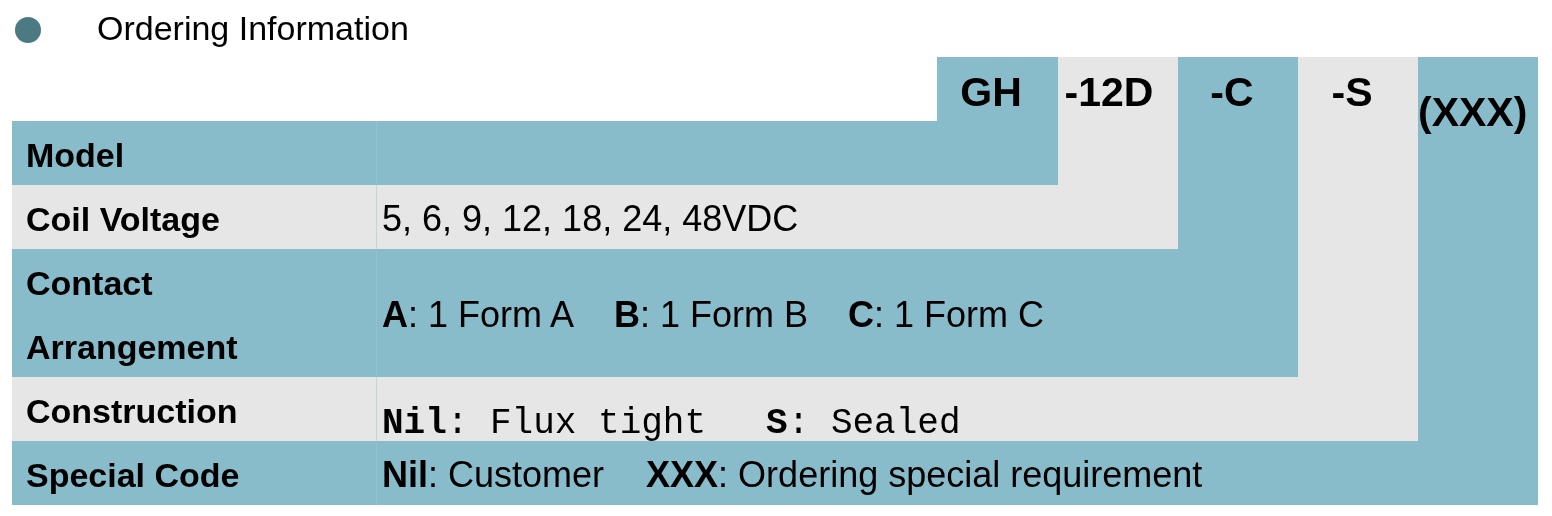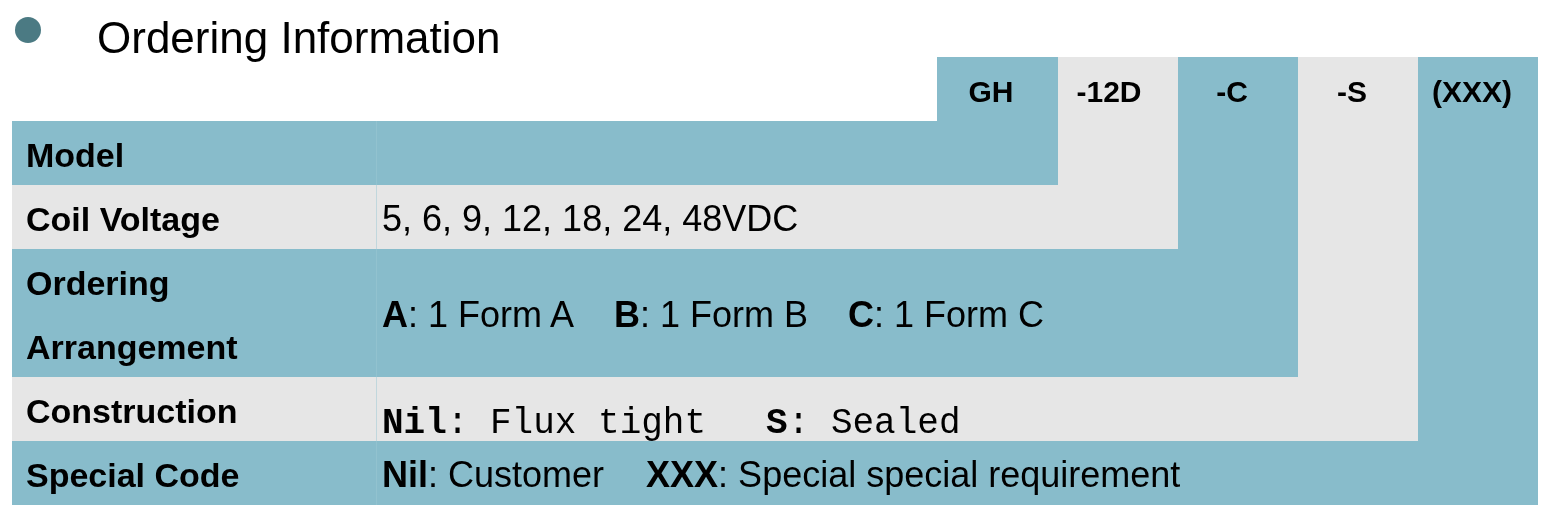--- a/index.html
+++ b/index.html
@@ -1,25 +1,25 @@
 <!DOCTYPE html>
 <html><head>
 <meta charset="utf-8">
 <style>
   html,body{margin:0;padding:0;background:#fff;}
   body{width:1552px;height:516px;position:relative;overflow:hidden;font-family:"Liberation Sans",sans-serif;color:#000;}
   .bullet{position:absolute;left:15px;top:17px;width:26px;height:26px;border-radius:50%;background:#4b7a83;}
-  .title{position:absolute;left:97px;top:12px;font-size:44px;line-height:52px;}
+  .title{position:absolute;left:97px;top:2px;font-size:34px;line-height:52px;}
   .blk{position:absolute;box-sizing:border-box;}
   .b{background:#88bccb;}
   .g{background:#e6e6e6;}
   .lbl{position:absolute;left:26px;font-size:34px;font-weight:bold;line-height:64px;}
   .val{position:absolute;left:382px;font-size:36px;line-height:64px;white-space:pre;}
   .val b{font-weight:bold;}
-  .code{position:absolute;top:57px;height:64px;width:108px;text-align:center;font-size:30px;font-weight:bold;line-height:70px;}
+  .code{position:absolute;top:57px;height:64px;width:108px;text-align:center;font-size:41px;font-weight:bold;line-height:70px;}
   .sep{position:absolute;width:1px;background:#9cc8d4;}
 </style>
 </head>
 <body>
 
 <div class="bullet"></div>
 <div class="title">Ordering Information</div>
 
 <div>
 
@@ -34,29 +34,29 @@
   <div class="blk b" style="left:12px;top:249px;width:1286px;height:128px;"></div>
   <div class="blk g" style="left:12px;top:377px;width:1406px;height:64px;"></div>
   <div class="blk b" style="left:12px;top:441px;width:1526px;height:64px;"></div>
 
   <div class="sep" style="left:376px;top:121px;height:384px;opacity:.5;"></div>
 
   <div class="code" style="left:937px;">GH</div>
   <div class="code" style="left:1055px;">-12D</div>
   <div class="code" style="left:1178px;">-C</div>
   <div class="code" style="left:1298px;">-S</div>
-  <div class="code" style="left:1418px;">(XXX)</div>
+  <div class="code" style="left:1418px;margin-top:20px;">(XXX)</div>
 
   <div class="lbl" style="top:123px;">Model</div>
 
   <div class="lbl" style="top:187px;">Coil Voltage</div>
   <div class="val" style="top:187px;">5, 6, 9, 12, 18, 24, 48VDC</div>
 
-  <div class="lbl" style="top:251px;">Ordering</div>
+  <div class="lbl" style="top:251px;">Contact</div>
   <div class="lbl" style="top:315px;text-align:center;">Arrangement</div>
   <div class="val" style="top:283px;"><b>A</b><span>: 1 Form A</span><span style="display:inline-block;width:40px;"></span><b>B</b><span>: 1 Form B</span><span style="display:inline-block;width:40px;"></span><b>C</b><span>: 1 Form C</span></div>
 
   <div class="lbl" style="top:379px;text-align:center;">Construction</div>
   <div class="val" style="top:392px;font-family:Liberation Mono, monospace;"><b>Nil</b><span>: Flux tight</span><span style="display:inline-block;width:60px;"></span><b>S</b><span>: Sealed</span></div>
 
   <div class="lbl" style="top:443px;">Special Code</div>
-  <div class="val" style="top:443px;"><b>Nil</b><span>: Customer</span><span style="display:inline-block;width:42px;"></span><b>XXX</b><span>: Special special requirement</span></div>
+  <div class="val" style="top:443px;"><b>Nil</b><span>: Customer</span><span style="display:inline-block;width:42px;"></span><b>XXX</b><span>: Ordering special requirement</span></div>
 </div>
 
 </body></html>

